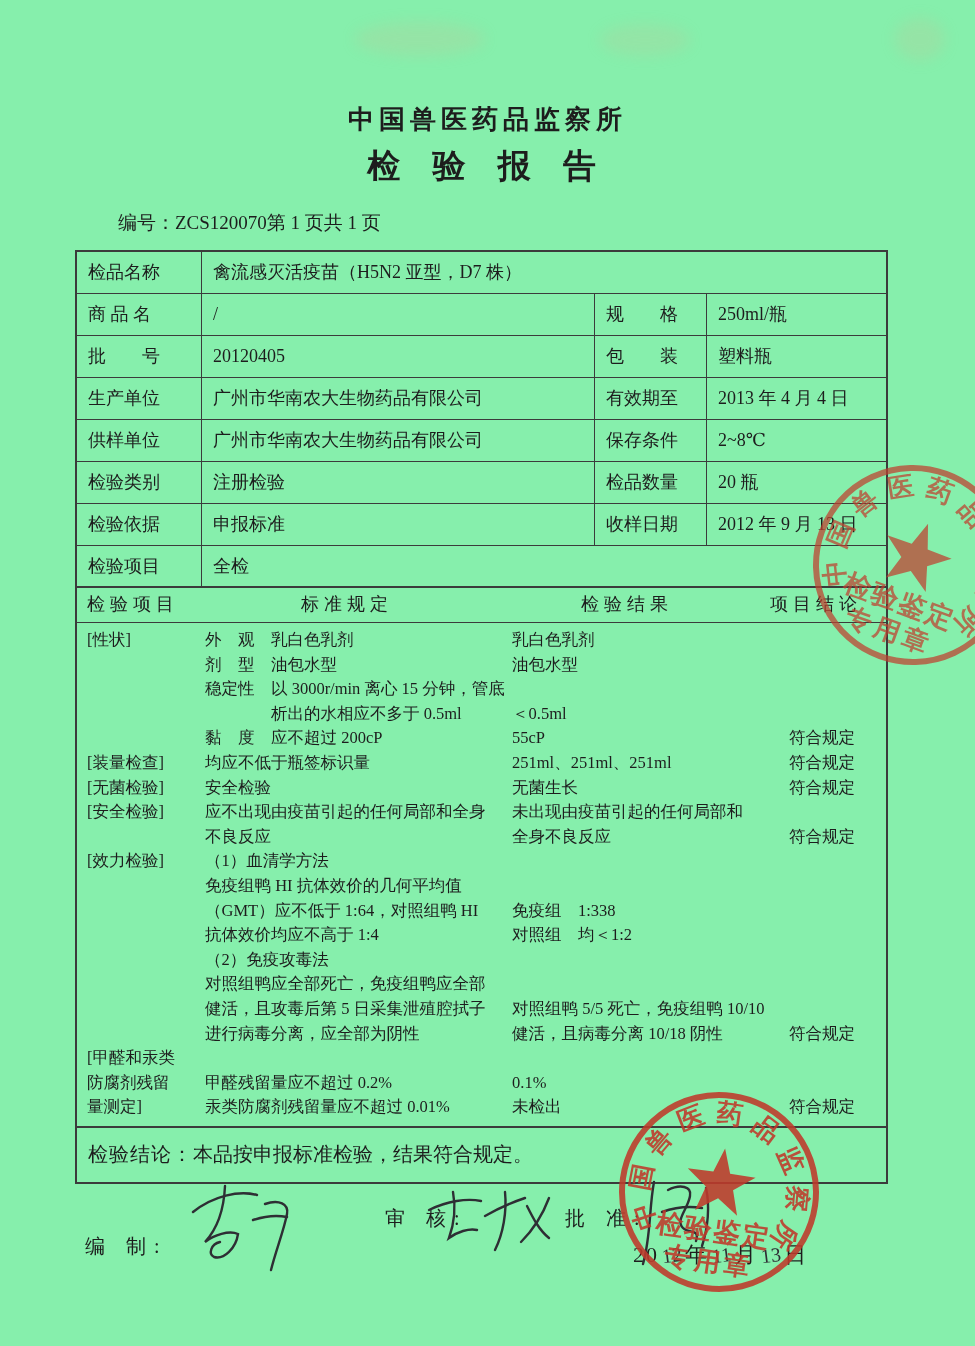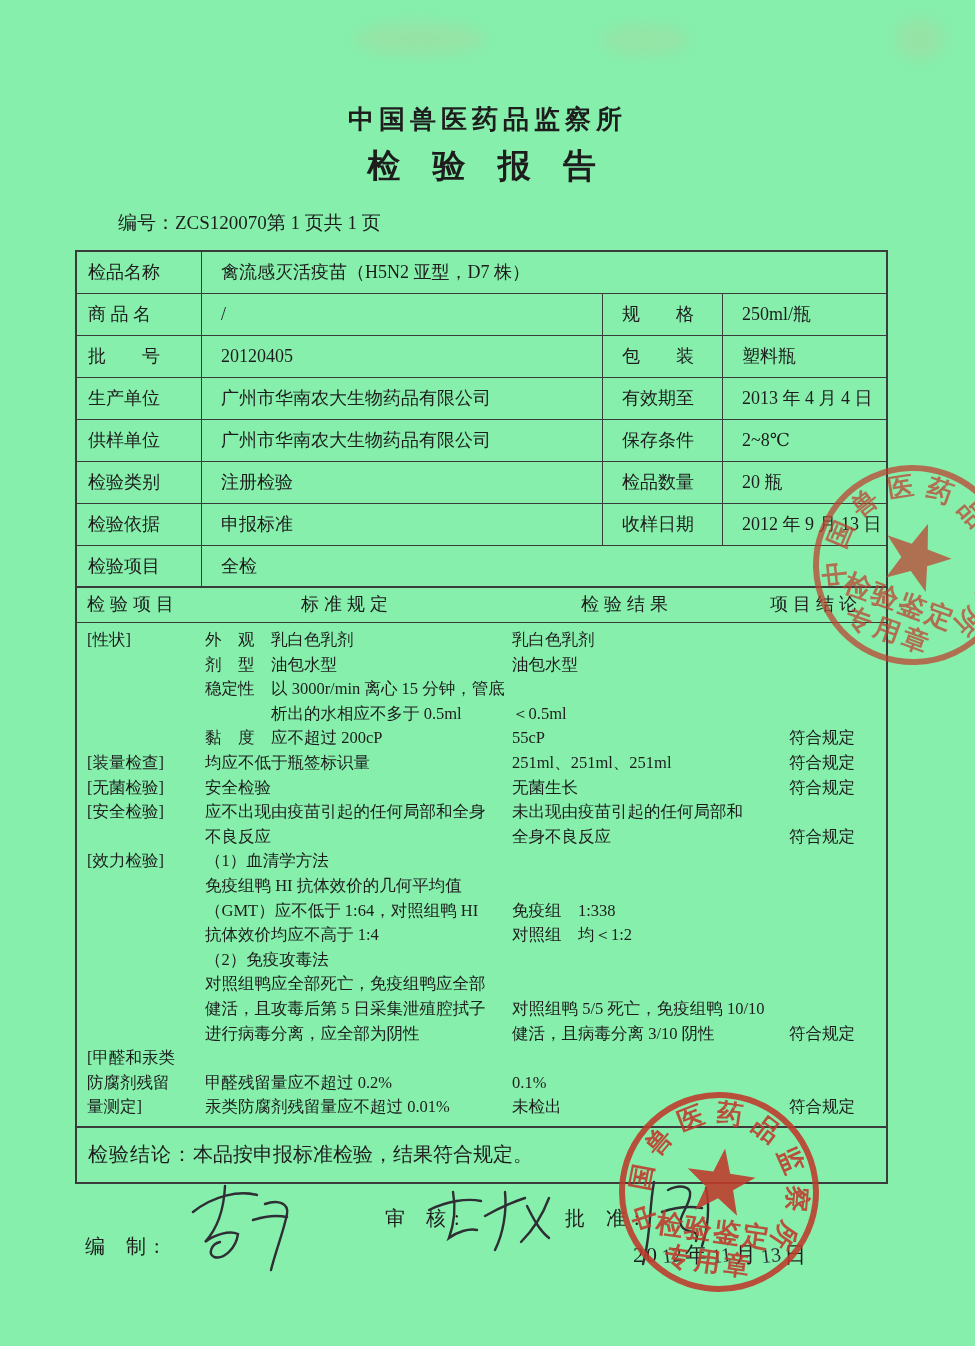--- a/index.html
+++ b/index.html
@@ -16,21 +16,21 @@
 
   .title1{position:absolute;top:102px;left:0;width:100%;text-align:center;
     font-size:26px;font-weight:bold;letter-spacing:5px;}
   .title2{position:absolute;top:144px;left:0;width:100%;text-align:center;
     font-size:33px;font-weight:bold;letter-spacing:12px;}
   .meta{position:absolute;top:210px;left:0;width:100%;box-sizing:border-box;
     padding:0 130px 0 118px;display:flex;justify-content:flex-start;font-size:19px;}
 
   .rtable{position:absolute;left:75px;top:250px;width:813px;box-sizing:border-box;
     border:2px solid #3b3b3b;background:transparent;}
-  .irow{display:flex;height:42px;border-bottom:1px solid #3b3b3b;box-sizing:border-box;gap:8px;}
+  .irow{display:flex;height:42px;border-bottom:1px solid #3b3b3b;box-sizing:border-box;}
   .irow:nth-child(8){border-bottom:2px solid #3b3b3b;}
   .cell{box-sizing:border-box;padding-left:11px;line-height:41px;font-size:18px;
     white-space:nowrap;overflow:visible;}
   .lab{width:125px;border-right:1px solid #3b3b3b;}
   .val{flex:1;}
   .val-l{width:393px;border-right:1px solid #3b3b3b;}
   .lab2{width:112px;border-right:1px solid #3b3b3b;}
   .val2{flex:1;}
 
   .rhead{position:relative;height:34px;border-bottom:1px solid #3b3b3b;font-size:18px;}
@@ -233,21 +233,21 @@
         </div>
       <div class="rline">
           <span class="ci"></span>
           <span class="cs">健活，且攻毒后第 5 日采集泄殖腔拭子</span>
           <span class="cr">对照组鸭 5/5 死亡，免疫组鸭 10/10</span>
           <span class="cc"></span>
         </div>
       <div class="rline">
           <span class="ci"></span>
           <span class="cs">进行病毒分离，应全部为阴性</span>
-          <span class="cr">健活，且病毒分离 3/10 阴性</span>
+          <span class="cr">健活，且病毒分离 10/18 阴性</span>
           <span class="cc">符合规定</span>
         </div>
       <div class="rline">
           <span class="ci">[甲醛和汞类</span>
           <span class="cs"></span>
           <span class="cr"></span>
           <span class="cc"></span>
         </div>
       <div class="rline">
           <span class="ci">防腐剂残留</span>

